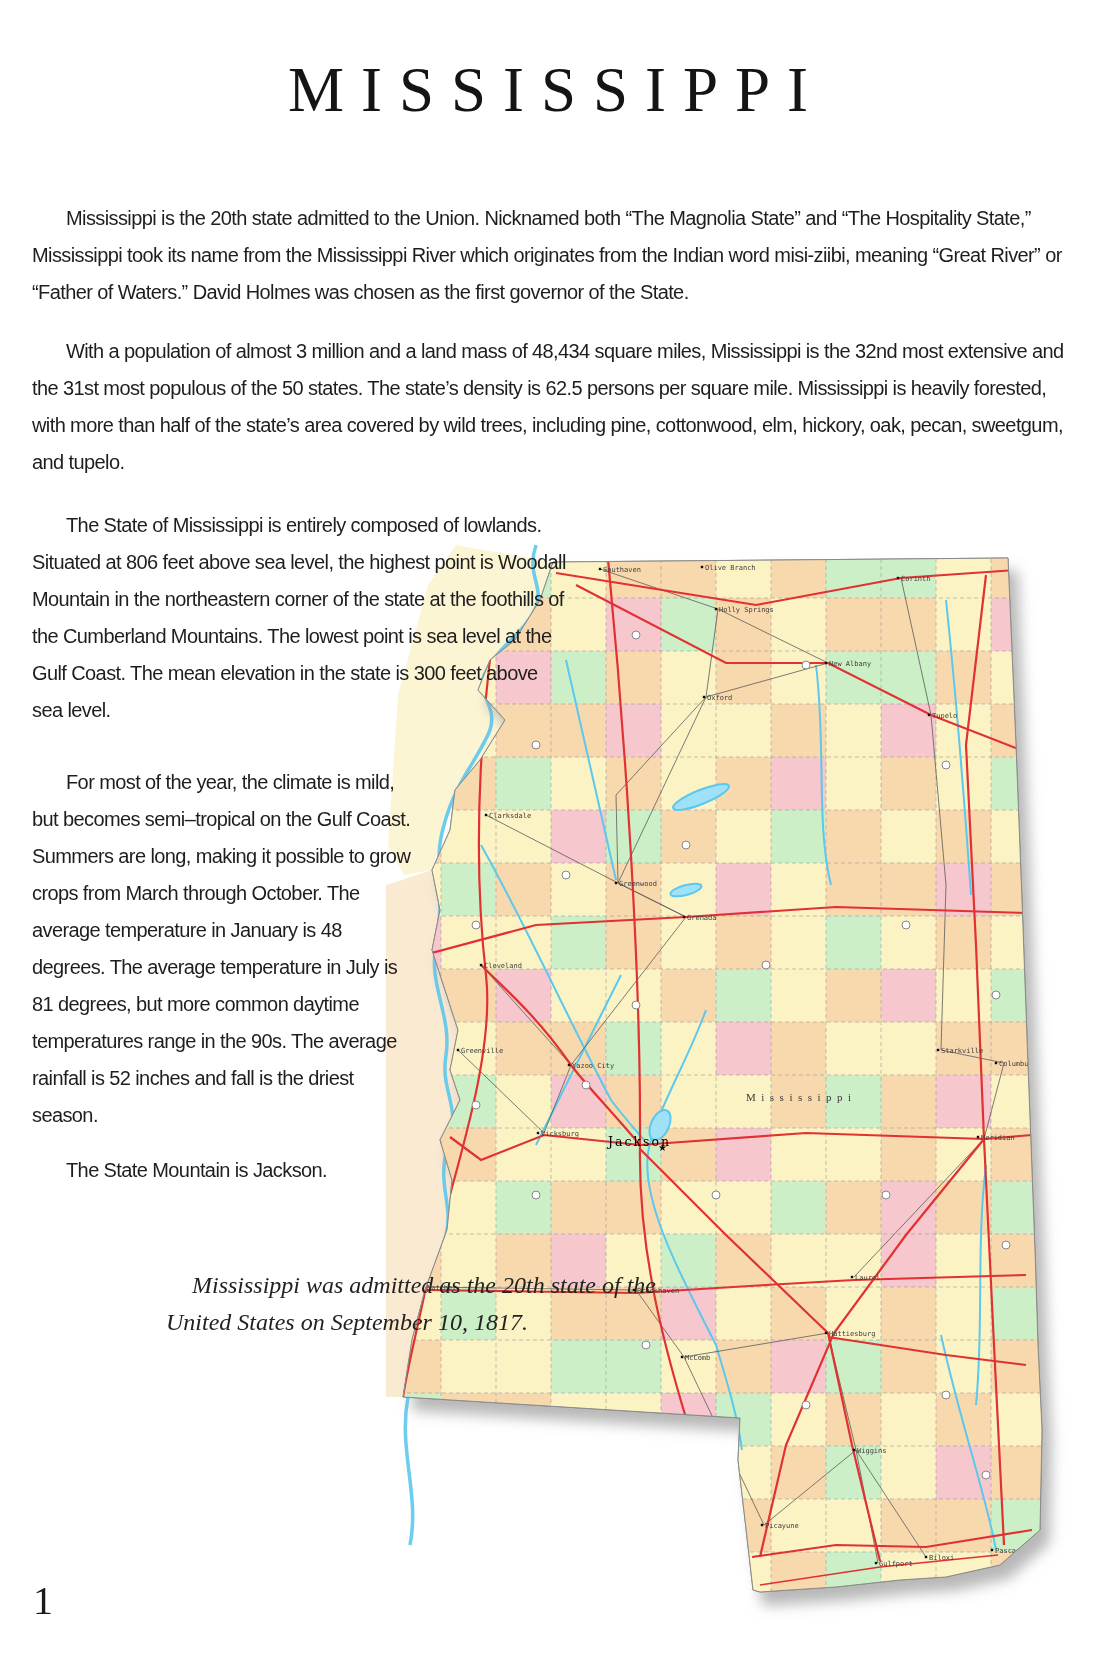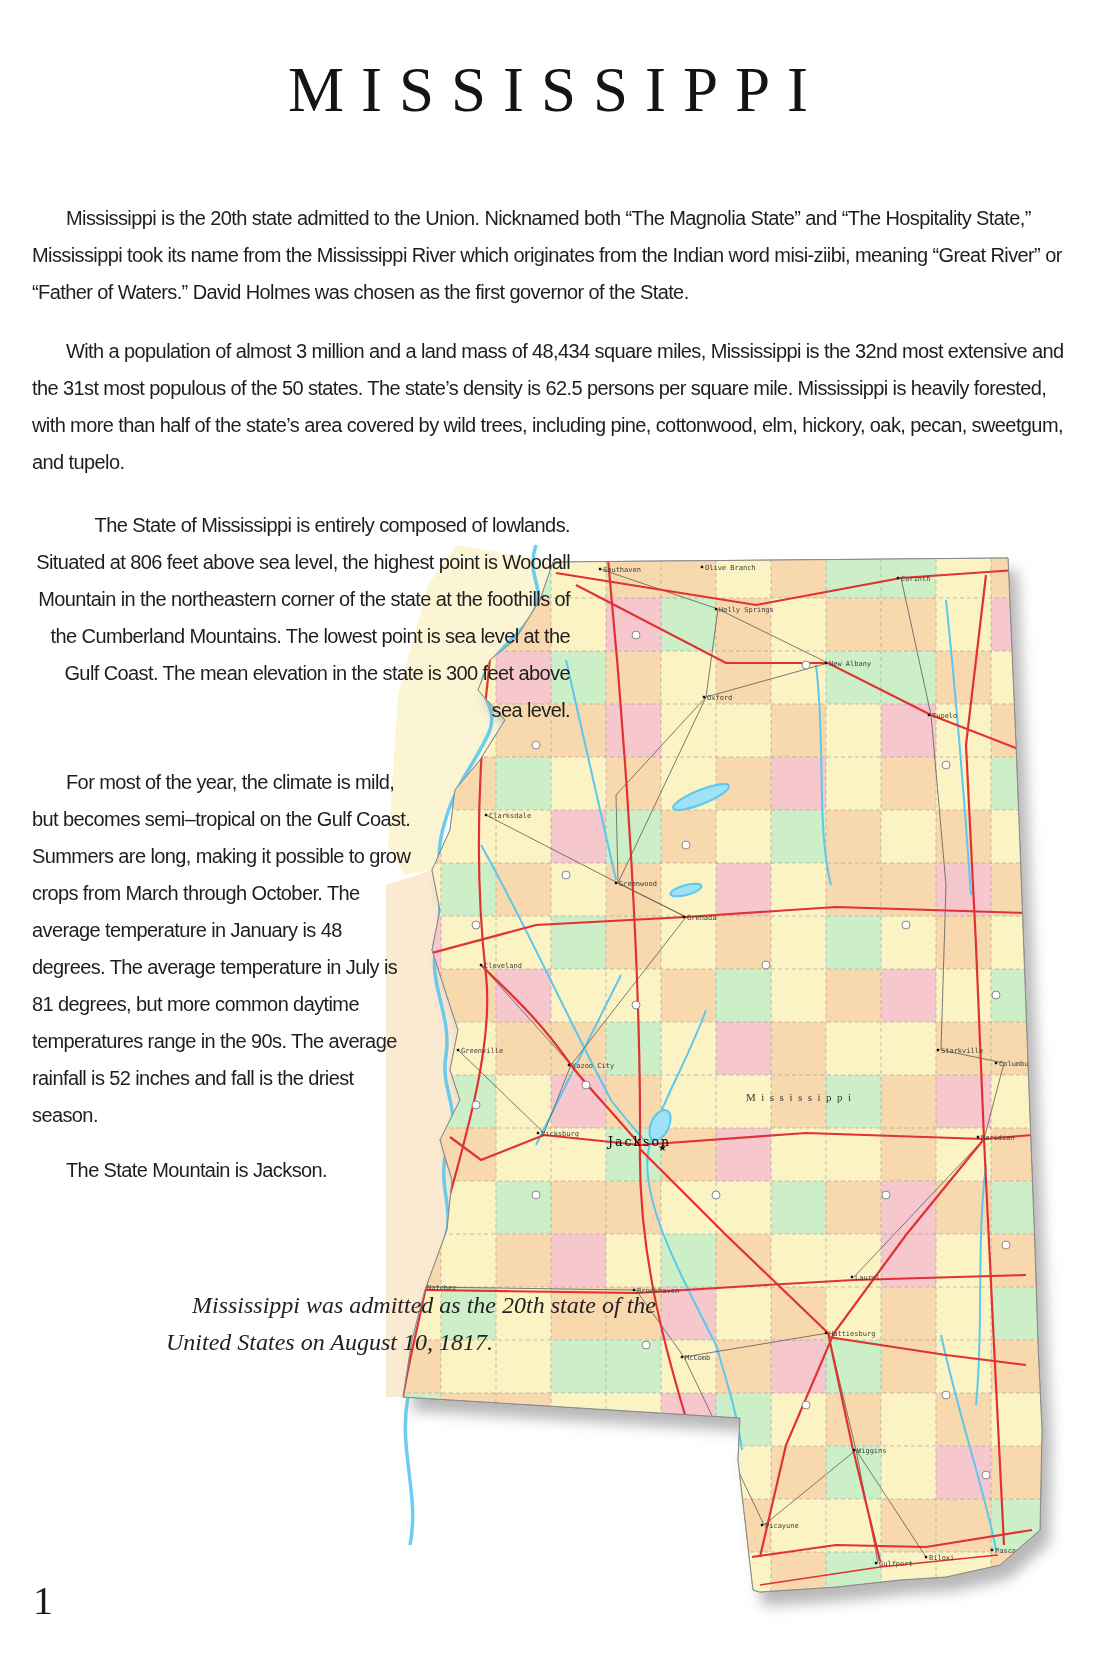--- a/index.html
+++ b/index.html
@@ -13,28 +13,28 @@
     font-size:63px;line-height:72px;
     letter-spacing:17px;text-indent:17px;
     text-align:center;color:#141414;
     margin:0 0 74px 0;position:relative;z-index:2;
   }
   p.para{
     font-size:20px;line-height:37px;letter-spacing:-0.6px;
     margin:0 0 22px 0;text-indent:34px;position:relative;z-index:2;
   }
   p.p2{margin-bottom:26px;}
-  p.p3{max-width:538px;margin-bottom:35px;text-align:right;}
+  p.p3{max-width:538px;margin-bottom:35px;}
   p.p4{max-width:385px;margin-bottom:18px;margin-top:27px;}
   p.p5{max-width:420px;margin-bottom:0;}
 
   .caption{
     font-family:"Liberation Serif","DejaVu Serif",serif;
     font-style:italic;font-size:24px;line-height:37px;color:#222;
-    margin:98px 0 0 134px;position:relative;z-index:2;max-width:640px;
+    margin:78px 0 0 134px;position:relative;z-index:2;max-width:640px;
   }
   .caption .cap1{display:block;margin-left:26px;}
   .caption .cap2{display:block;}
 
   .pagenum{
     position:absolute;left:33px;top:1577px;
     font-family:"Liberation Serif",serif;font-size:40px;color:#1a1a1a;z-index:2;
   }
 
   .map-wrap{position:absolute;left:386px;top:545px;width:660px;height:1060px;z-index:1;}
@@ -52,21 +52,21 @@
   <h1 class="title">MISSISSIPPI</h1>
 
   <p class="para p1">Mississippi is the 20th state admitted to the Union. Nicknamed both “The Magnolia State” and “The Hospitality State,” Mississippi took its name from the Mississippi River which originates from the Indian word misi-ziibi, meaning “Great River” or “Father of Waters.” David Holmes was chosen as the first governor of the State.</p>
   <p class="para p2">With a population of almost 3 million and a land mass of 48,434 square miles, Mississippi is the 32nd most extensive and the 31st most populous of the 50 states. The state’s density is 62.5 persons per square mile. Mississippi is heavily forested, with more than half of the state’s area covered by wild trees, including pine, cottonwood, elm, hickory, oak, pecan, sweetgum, and tupelo.</p>
   <p class="para p3">The State of Mississippi is entirely composed of lowlands. Situated at 806 feet above sea level, the highest point is Woodall Mountain in the northeastern corner of the state at the foothills of the Cumberland Mountains. The lowest point is sea level at the Gulf Coast. The mean elevation in the state is 300 feet above sea level.</p>
   <p class="para p4">For most of the year, the climate is mild, but becomes semi–tropical on the Gulf Coast. Summers are long, making it possible to grow crops from March through October. The average temperature in January is 48 degrees. The average temperature in July is 81 degrees, but more common daytime temperatures range in the 90s. The average rainfall is 52 inches and fall is the driest season.</p>
   <p class="para p5">The State Mountain is Jackson.</p>
 
   <div class="caption">
     <span class="cap1">Mississippi was admitted as the 20th state of the</span>
-    <span class="cap2">United States on August 10, 1817.</span>
+    <span class="cap2">United States on September 10, 1817.</span>
   </div>
 
   <div class="pagenum">1</div>
 
   <div class="map-wrap">
     <svg viewBox="0 0 660 1060" width="660" height="1060" xmlns="http://www.w3.org/2000/svg">
       <defs>
         <clipPath id="stateClip">
           <path d="M167,17 L622,13 L630,200 L636,355 L642,520 L649,705 L652,800 L656,885
                    L654,985 L614,1020 L560,1032 L514,1035 L450,1042 L374,1047 L367,1045

